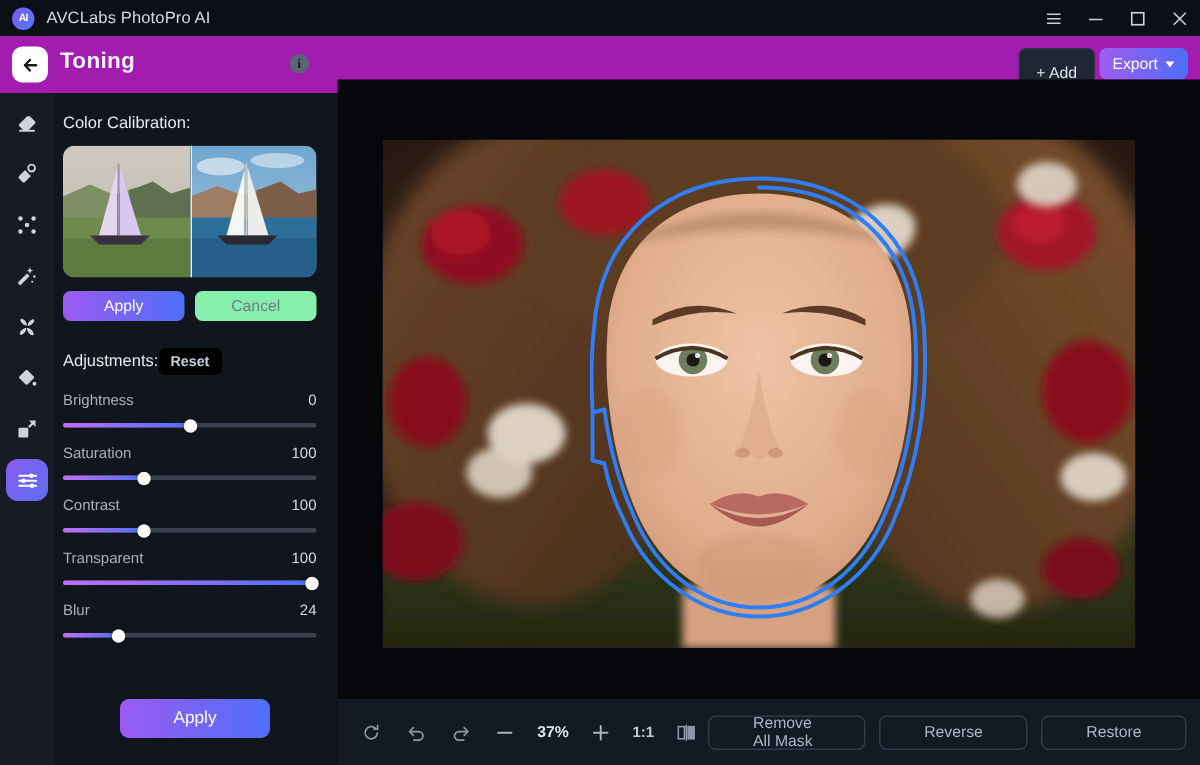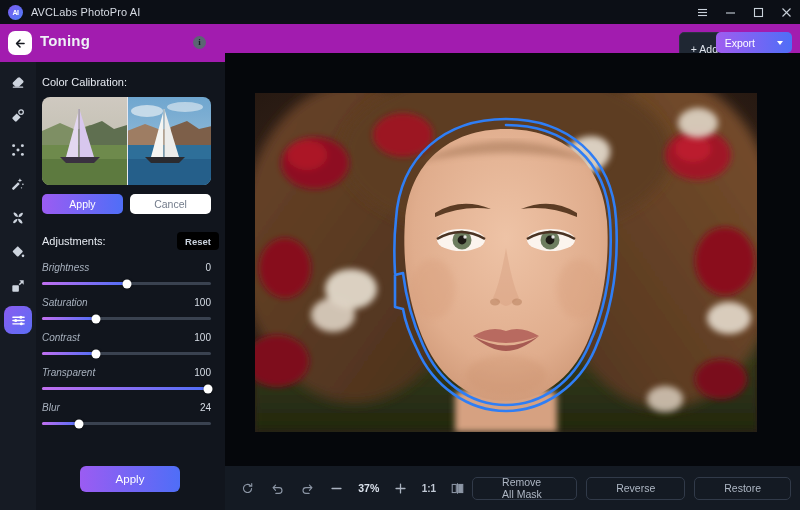--- a/index.html
+++ b/index.html
@@ -56,21 +56,21 @@
   .add-btn {
     position: absolute; right: 70px; top: 8px; height: 21px; padding: 16px 11px;
     background: #1f2733; border: 1px solid #2b3442; border-radius: 5px;
     color: #dfe4ec; font-size: 10.5px;
     display: flex; align-items: center; gap: 4px;
   }
   .export-btn {
     position: absolute; right: 8px; top: 8px; height: 21px; padding: 0 9px;
     background: linear-gradient(90deg, #a05cf0 0%, #4f6ef7 100%);
     border-radius: 5px; color: #fff; font-size: 10.5px;
-    display: flex; align-items: center; gap: 22px;
+    display: flex; align-items: center; gap: 5px;
   }
   .chev { width: 0; height: 0; border-left: 3.5px solid transparent;
           border-right: 3.5px solid transparent; border-top: 4px solid #fff; }
 
   
   .rail {
     position: absolute; left: 0; top: 62px; width: 36px; height: 448px;
     background: #161b24;
   }
   .rail-item {
@@ -98,37 +98,36 @@
     background: #e8e8ee; z-index: 6;
   }
   .calib-btns { margin: 9px 6px 0 6px; display: flex; gap: 7px; }
   .btn-apply-sm {
     width: 81px; height: 20px; border-radius: 5px; color: #fff; font-size: 10.5px;
     background: linear-gradient(90deg,#9b5cf2 0%, #4f6ef7 100%);
     display: flex; align-items: center; justify-content: center;
   }
   .btn-cancel-sm {
     width: 81px; height: 20px; border-radius: 5px; color: #737c8b; font-size: 10.5px;
-    background: #ffffff; display: flex; align-items: center; justify-content: center;
+    background: #86efac; display: flex; align-items: center; justify-content: center;
   }
 
   .adj-row {
     margin: 18px 6px 0 6px; display: flex; align-items: center;
-    justify-content: space-between;
   }
   .adj-label { font-size: 11px; color: #e6eaf1; }
   .reset-btn {
     width: 42px; height: 18px; border-radius: 4px; background: #000000;
     color: #c9d1dc; font-size: 9.5px;
     display: flex; align-items: center; justify-content: center; font-weight: bold;
   }
 
   .slider-block { margin: 12px 6px 0 6px; width: 169px; }
   .slider-head { display: flex; justify-content: space-between; align-items: baseline; }
-  .slider-name { font-size: 10px; color: #a7b0bd; font-style: italic; }
+  .slider-name { font-size: 10px; color: #a7b0bd; }
   .slider-val  { font-size: 10px; color: #d7dde6; }
   .track {
     position: relative; margin-top: 9px; height: 3px; border-radius: 2px;
     background: #3a4250; width: 100%;
   }
   .fill {
     position: absolute; left: 0; top: 0; height: 3px; border-radius: 2px;
     background: linear-gradient(90deg,#c16ff0 0%, #4f6ef7 100%);
   }
   .knob {

